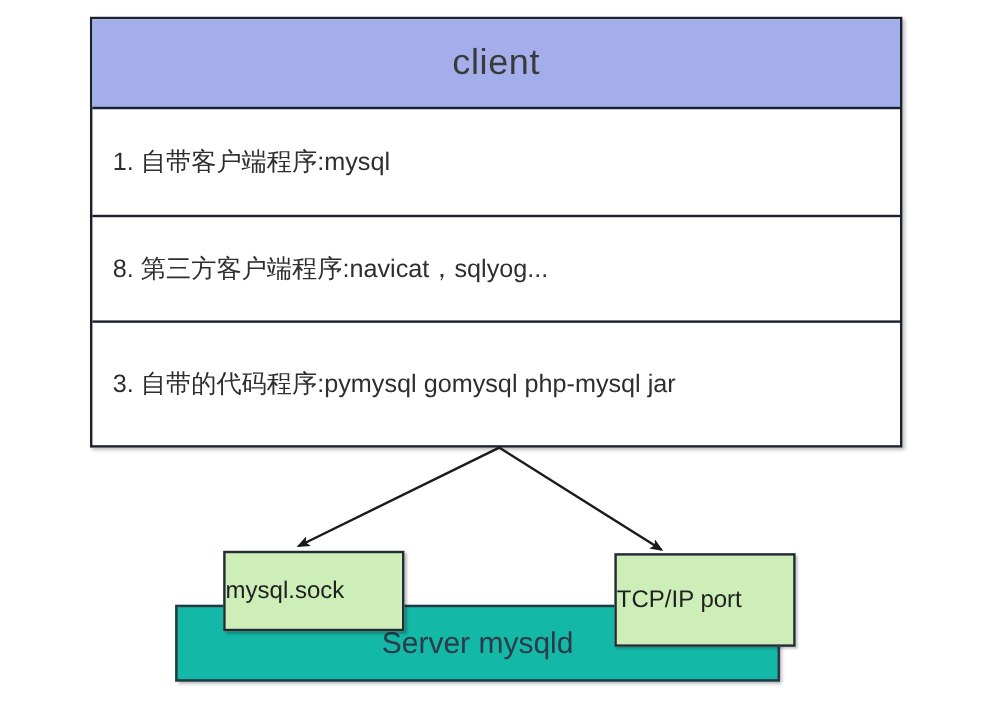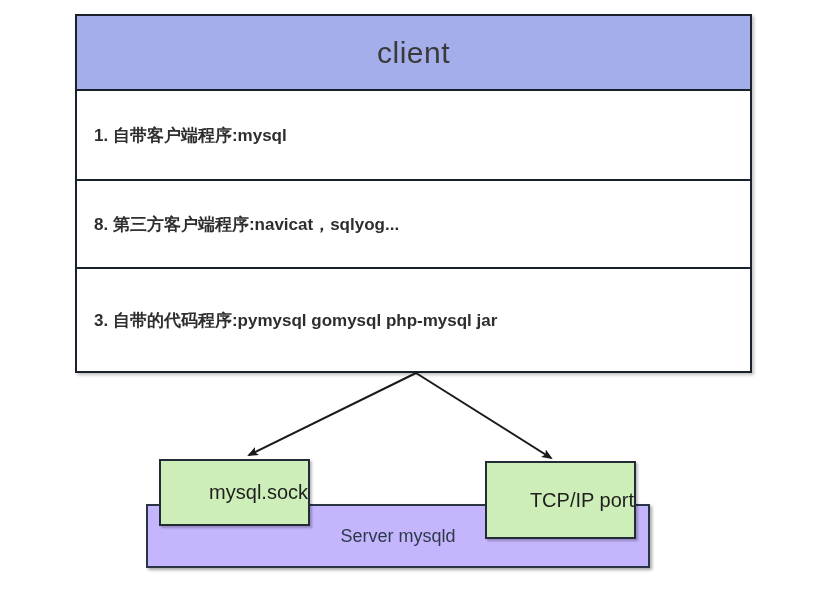--- a/index.html
+++ b/index.html
@@ -38,24 +38,23 @@
     align-items: center;
     justify-content: center;
     font-size: 30px;
     color: #3a3a3a;
     letter-spacing: 0.5px;
   }
   .client-table .row {
     display: flex;
     align-items: center;
     padding-left: 17px;
-    font-size: 17px;
+    font-size: 21px;
     color: #2e2e2e;
     box-sizing: border-box;
-    font-weight: bold;
   }
   .client-table .row-1 { flex: 0 0 90px; border-bottom: 2px solid #1b212b; }
   .client-table .row-2 { flex: 0 0 88px; border-bottom: 2px solid #1b212b; }
   .client-table .row-3 { flex: 1 1 auto; }
 
   
   .arrows {
     position: absolute;
     left: 0;
     top: 0;
@@ -64,43 +63,44 @@
     pointer-events: none;
   }
 
   
   .server-box {
     position: absolute;
     left: 146px;
     top: 504px;
     width: 504px;
     height: 64px;
-    background: #c4b5fd;
+    background: #14b8a6;
     border: 2px solid #2b3442;
     box-sizing: border-box;
     display: flex;
     align-items: center;
     justify-content: center;
-    font-size: 18px;
+    font-size: 25px;
     color: #2c3a4a;
     box-shadow: 2px 2px 3px rgba(0,0,0,0.35);
     z-index: 1;
   }
   .endpoint-box {
     position: absolute;
     background: #cdeeb8;
     border: 2px solid #232b36;
     box-sizing: border-box;
     display: flex;
     align-items: center;
-    justify-content: flex-end;
+    justify-content: flex-start;
     font-size: 20px;
     color: #1f1f1f;
     box-shadow: 2px 2px 2px rgba(0,0,0,0.25);
     z-index: 2;
+    margin-left: 27px;
   }
   .endpoint-sock {
     left: 159px;
     top: 459px;
     width: 151px;
     height: 67px;
   }
   .endpoint-tcp {
     left: 485px;
     top: 461px;

